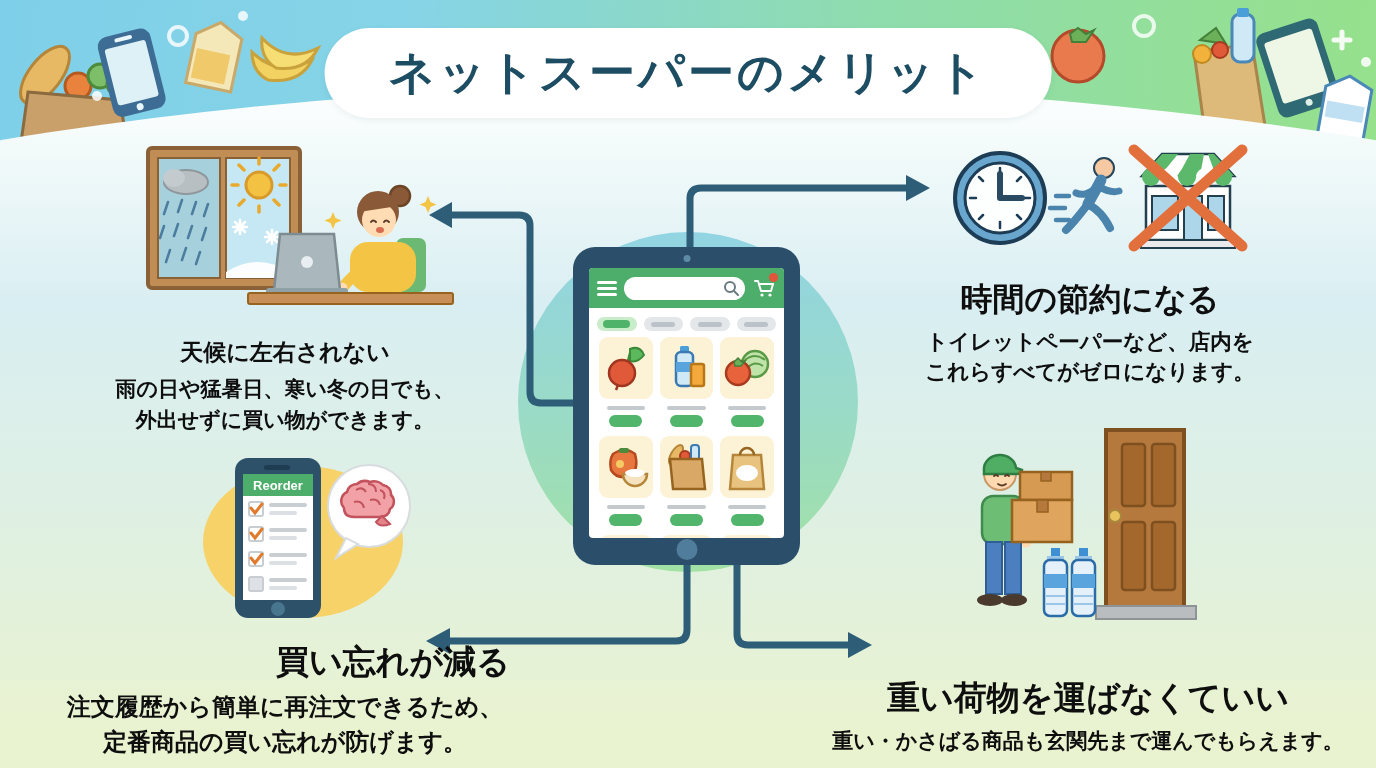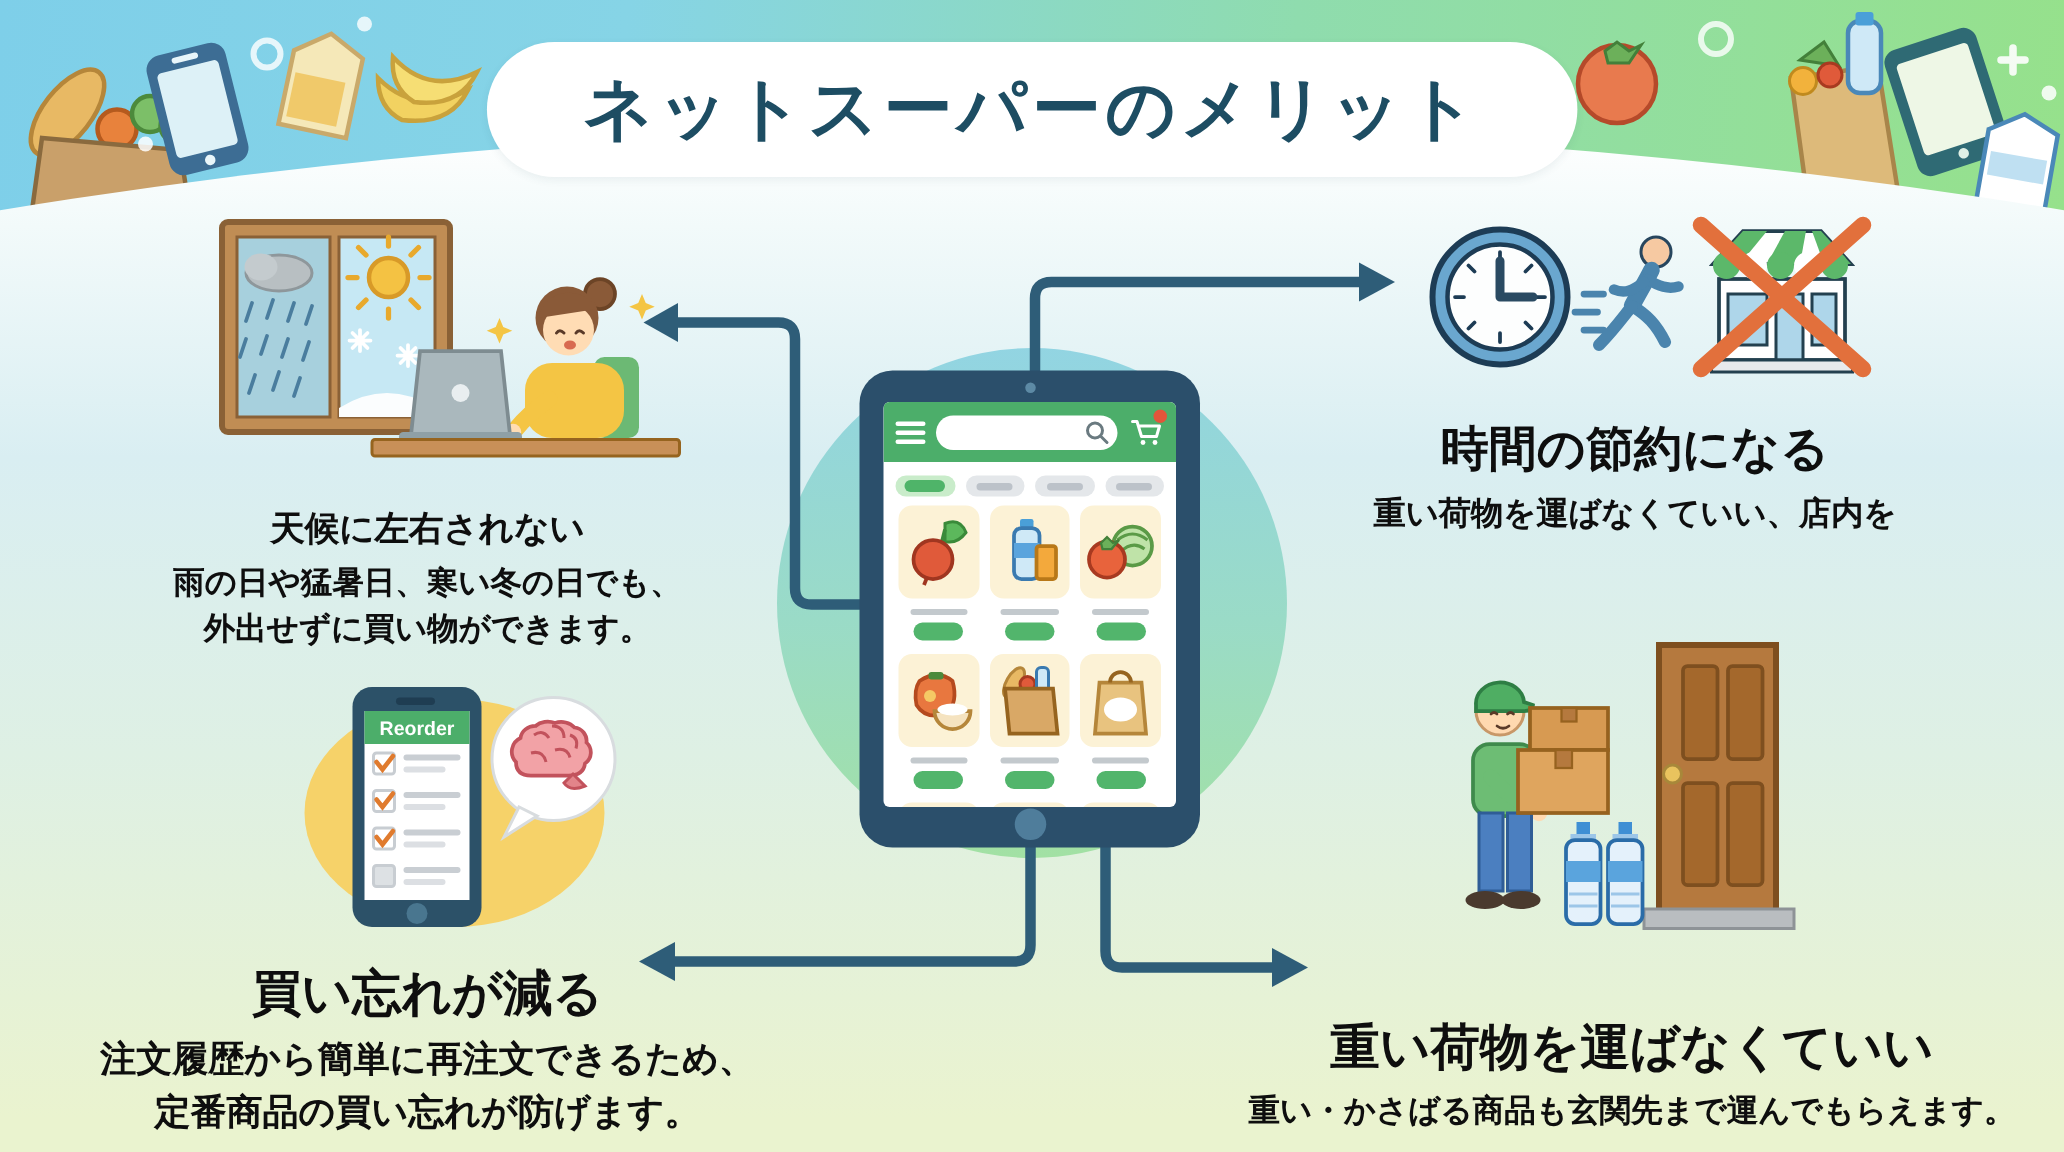--- a/index.html
+++ b/index.html
@@ -49,21 +49,21 @@
   .sec-heading{font-weight:800;line-height:1.15;margin-top:25px;}
   .sec-body{font-weight:700;margin-top:9px;}
   .sec-body div{white-space:nowrap;}
   .sec-weather{left:60px;top:314px;width:450px;}
   .sec-weather .sec-heading{font-size:23px;}
   .sec-weather .sec-body{font-size:21px;line-height:1.45;}
   .sec-time{left:905px;top:256px;width:370px;}
   .sec-time .sec-heading{font-size:32px;}
   .sec-time .sec-body{font-size:21.5px;line-height:1.42;}
   .sec-reorder{left:60px;top:618px;width:450px;}
-  .sec-reorder .sec-heading{font-size:33px;}
+  .sec-reorder .sec-heading{font-size:33px;text-align:right;}
   .sec-reorder .sec-body{font-size:24px;line-height:1.45;}
   .sec-heavy{left:828px;top:654px;width:520px;}
   .sec-heavy .sec-heading{font-size:33px;}
   .sec-heavy .sec-body{font-size:21px;line-height:1.45;}
 </style>
 </head>
 <body>
 
 <div class="canvas">
 
@@ -463,21 +463,22 @@
     <div class="sec-heading">天候に左右されない</div>
     <div class="sec-body">
       <div>雨の日や猛暑日、寒い冬の日でも、</div>
       <div>外出せずに買い物ができます。</div>
     </div>
   </div>
 
   <div class="sec sec-time">
     <div class="sec-heading">時間の節約になる</div>
     <div class="sec-body">
-      <div>重い荷物を運ばなくていい、店内を</div>
+      <div>トイレットペーパーなど、店内を</div>
+      <div>これらすべてがゼロになります。</div>
     </div>
   </div>
 
   <div class="sec sec-reorder">
     <div class="sec-heading">買い忘れが減る</div>
     <div class="sec-body">
       <div>注文履歴から簡単に再注文できるため、</div>
       <div>定番商品の買い忘れが防げます。</div>
     </div>
   </div>

